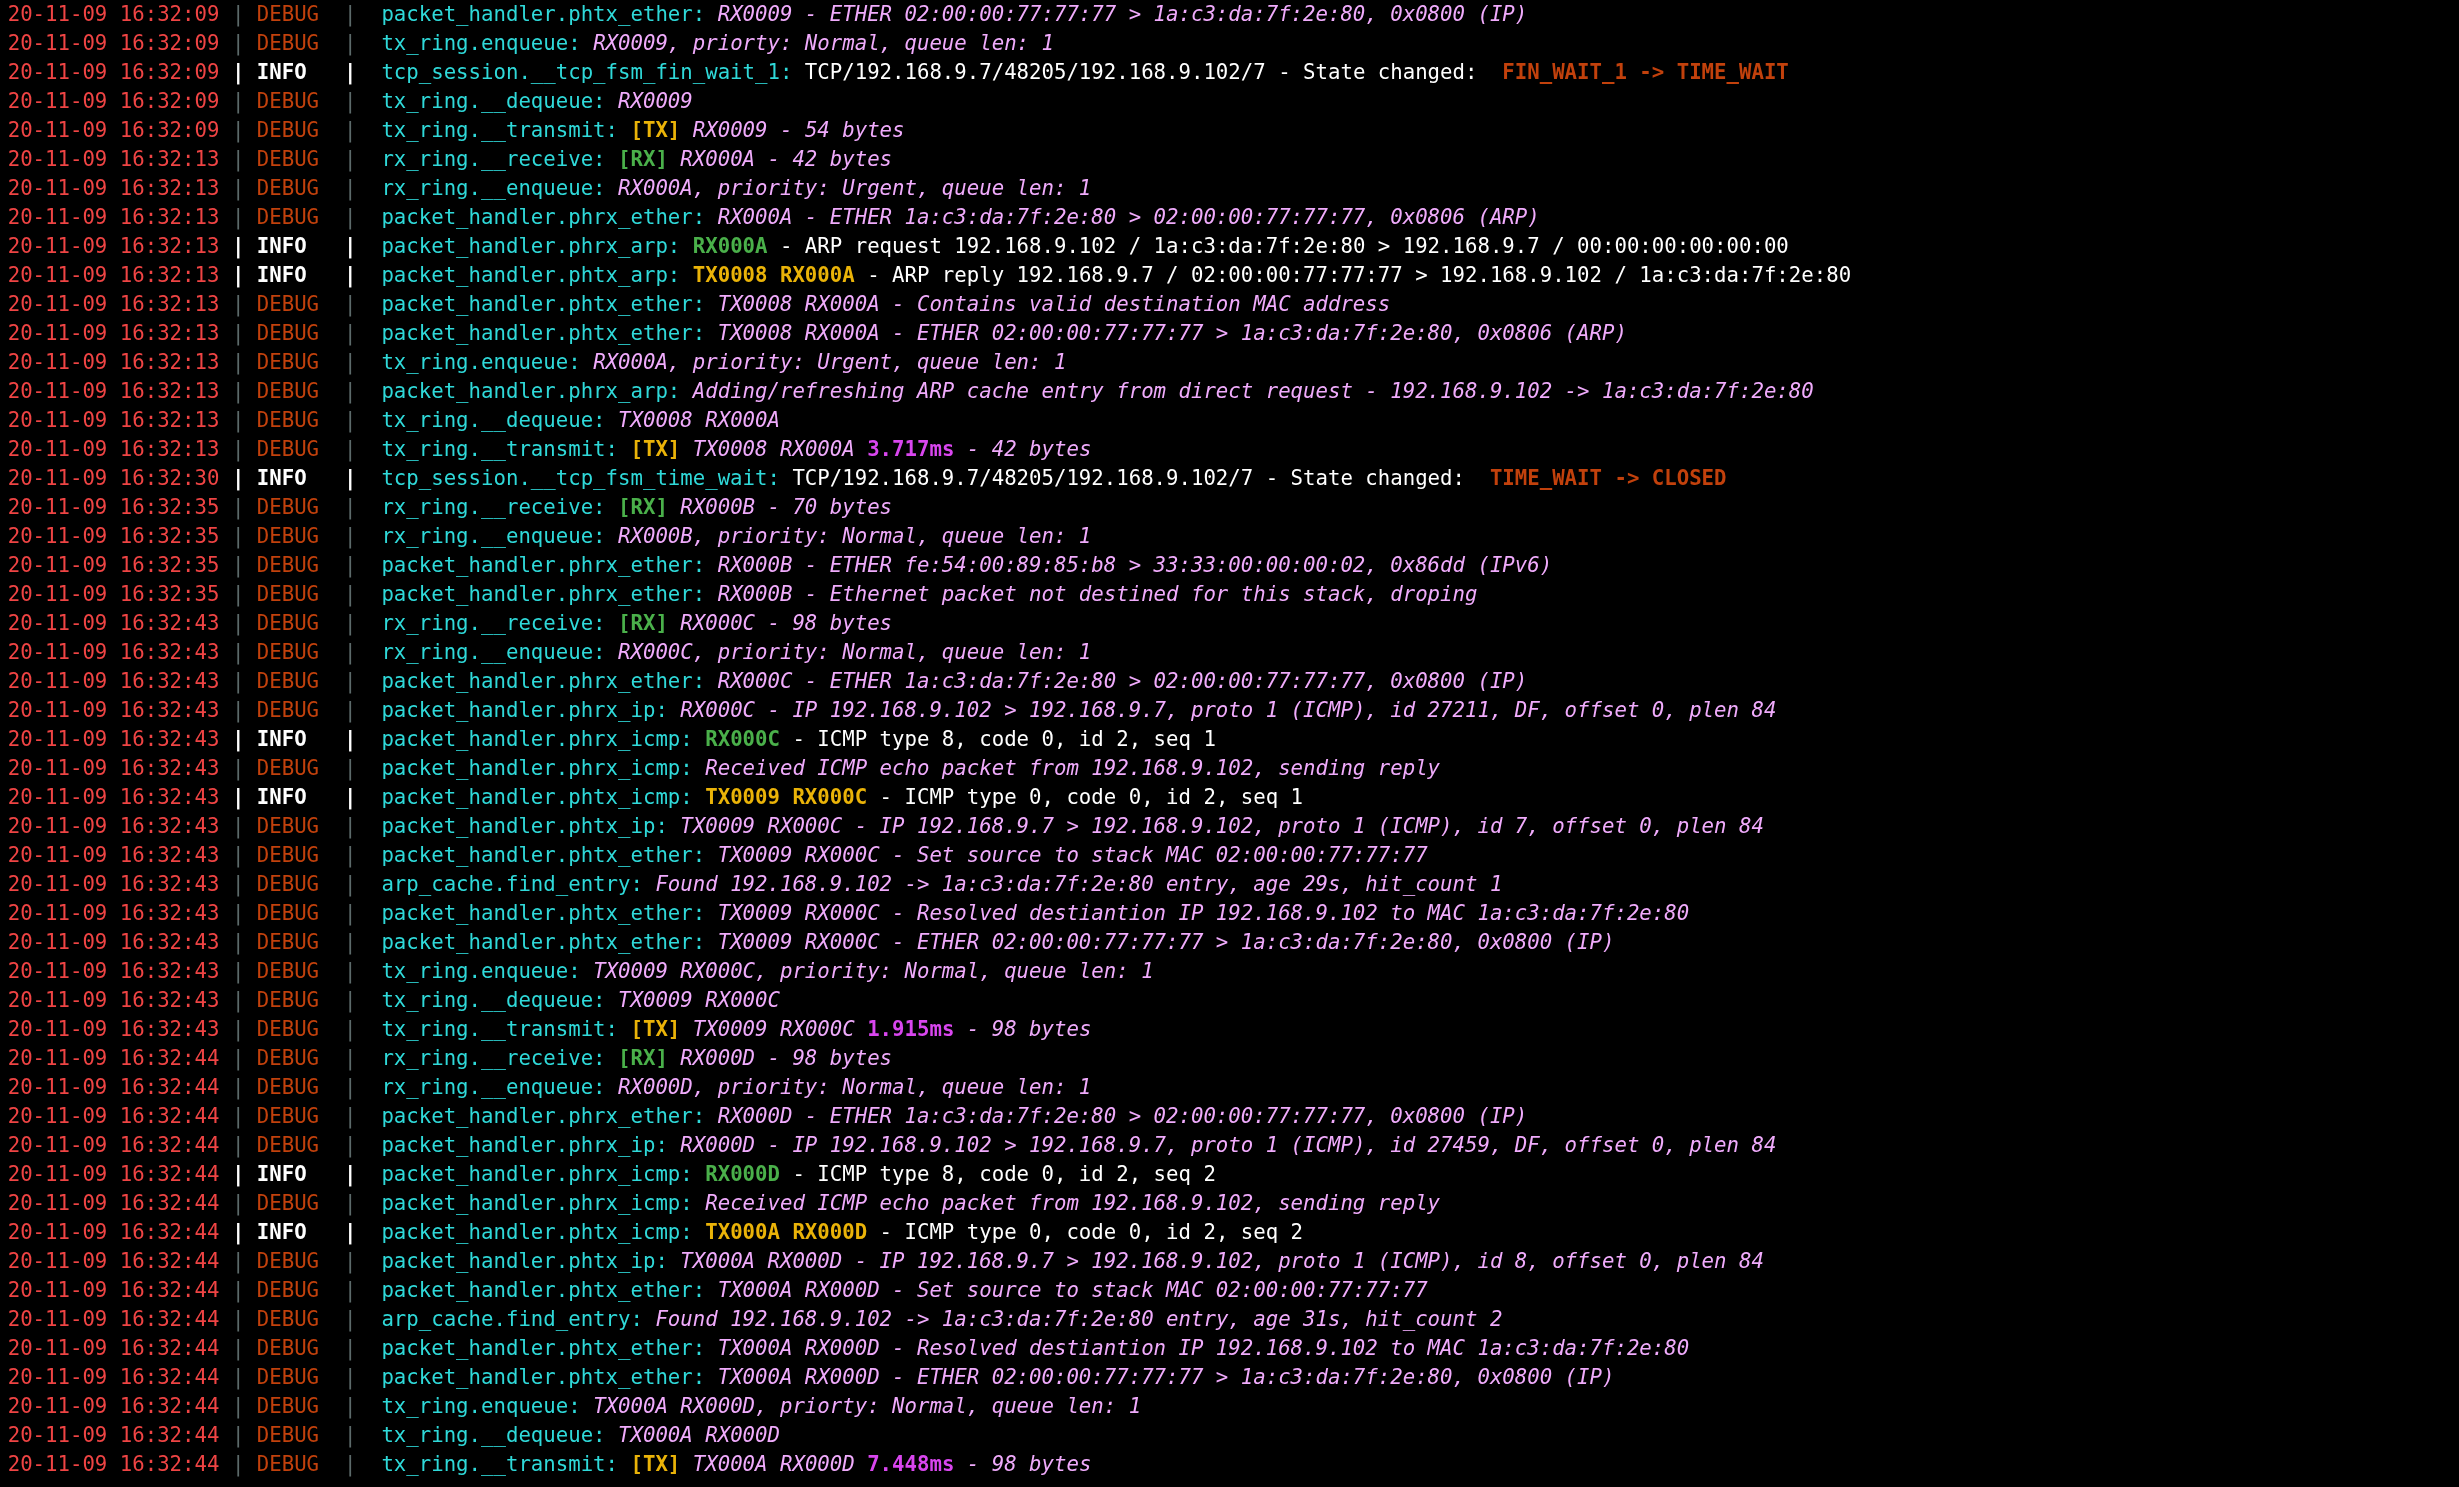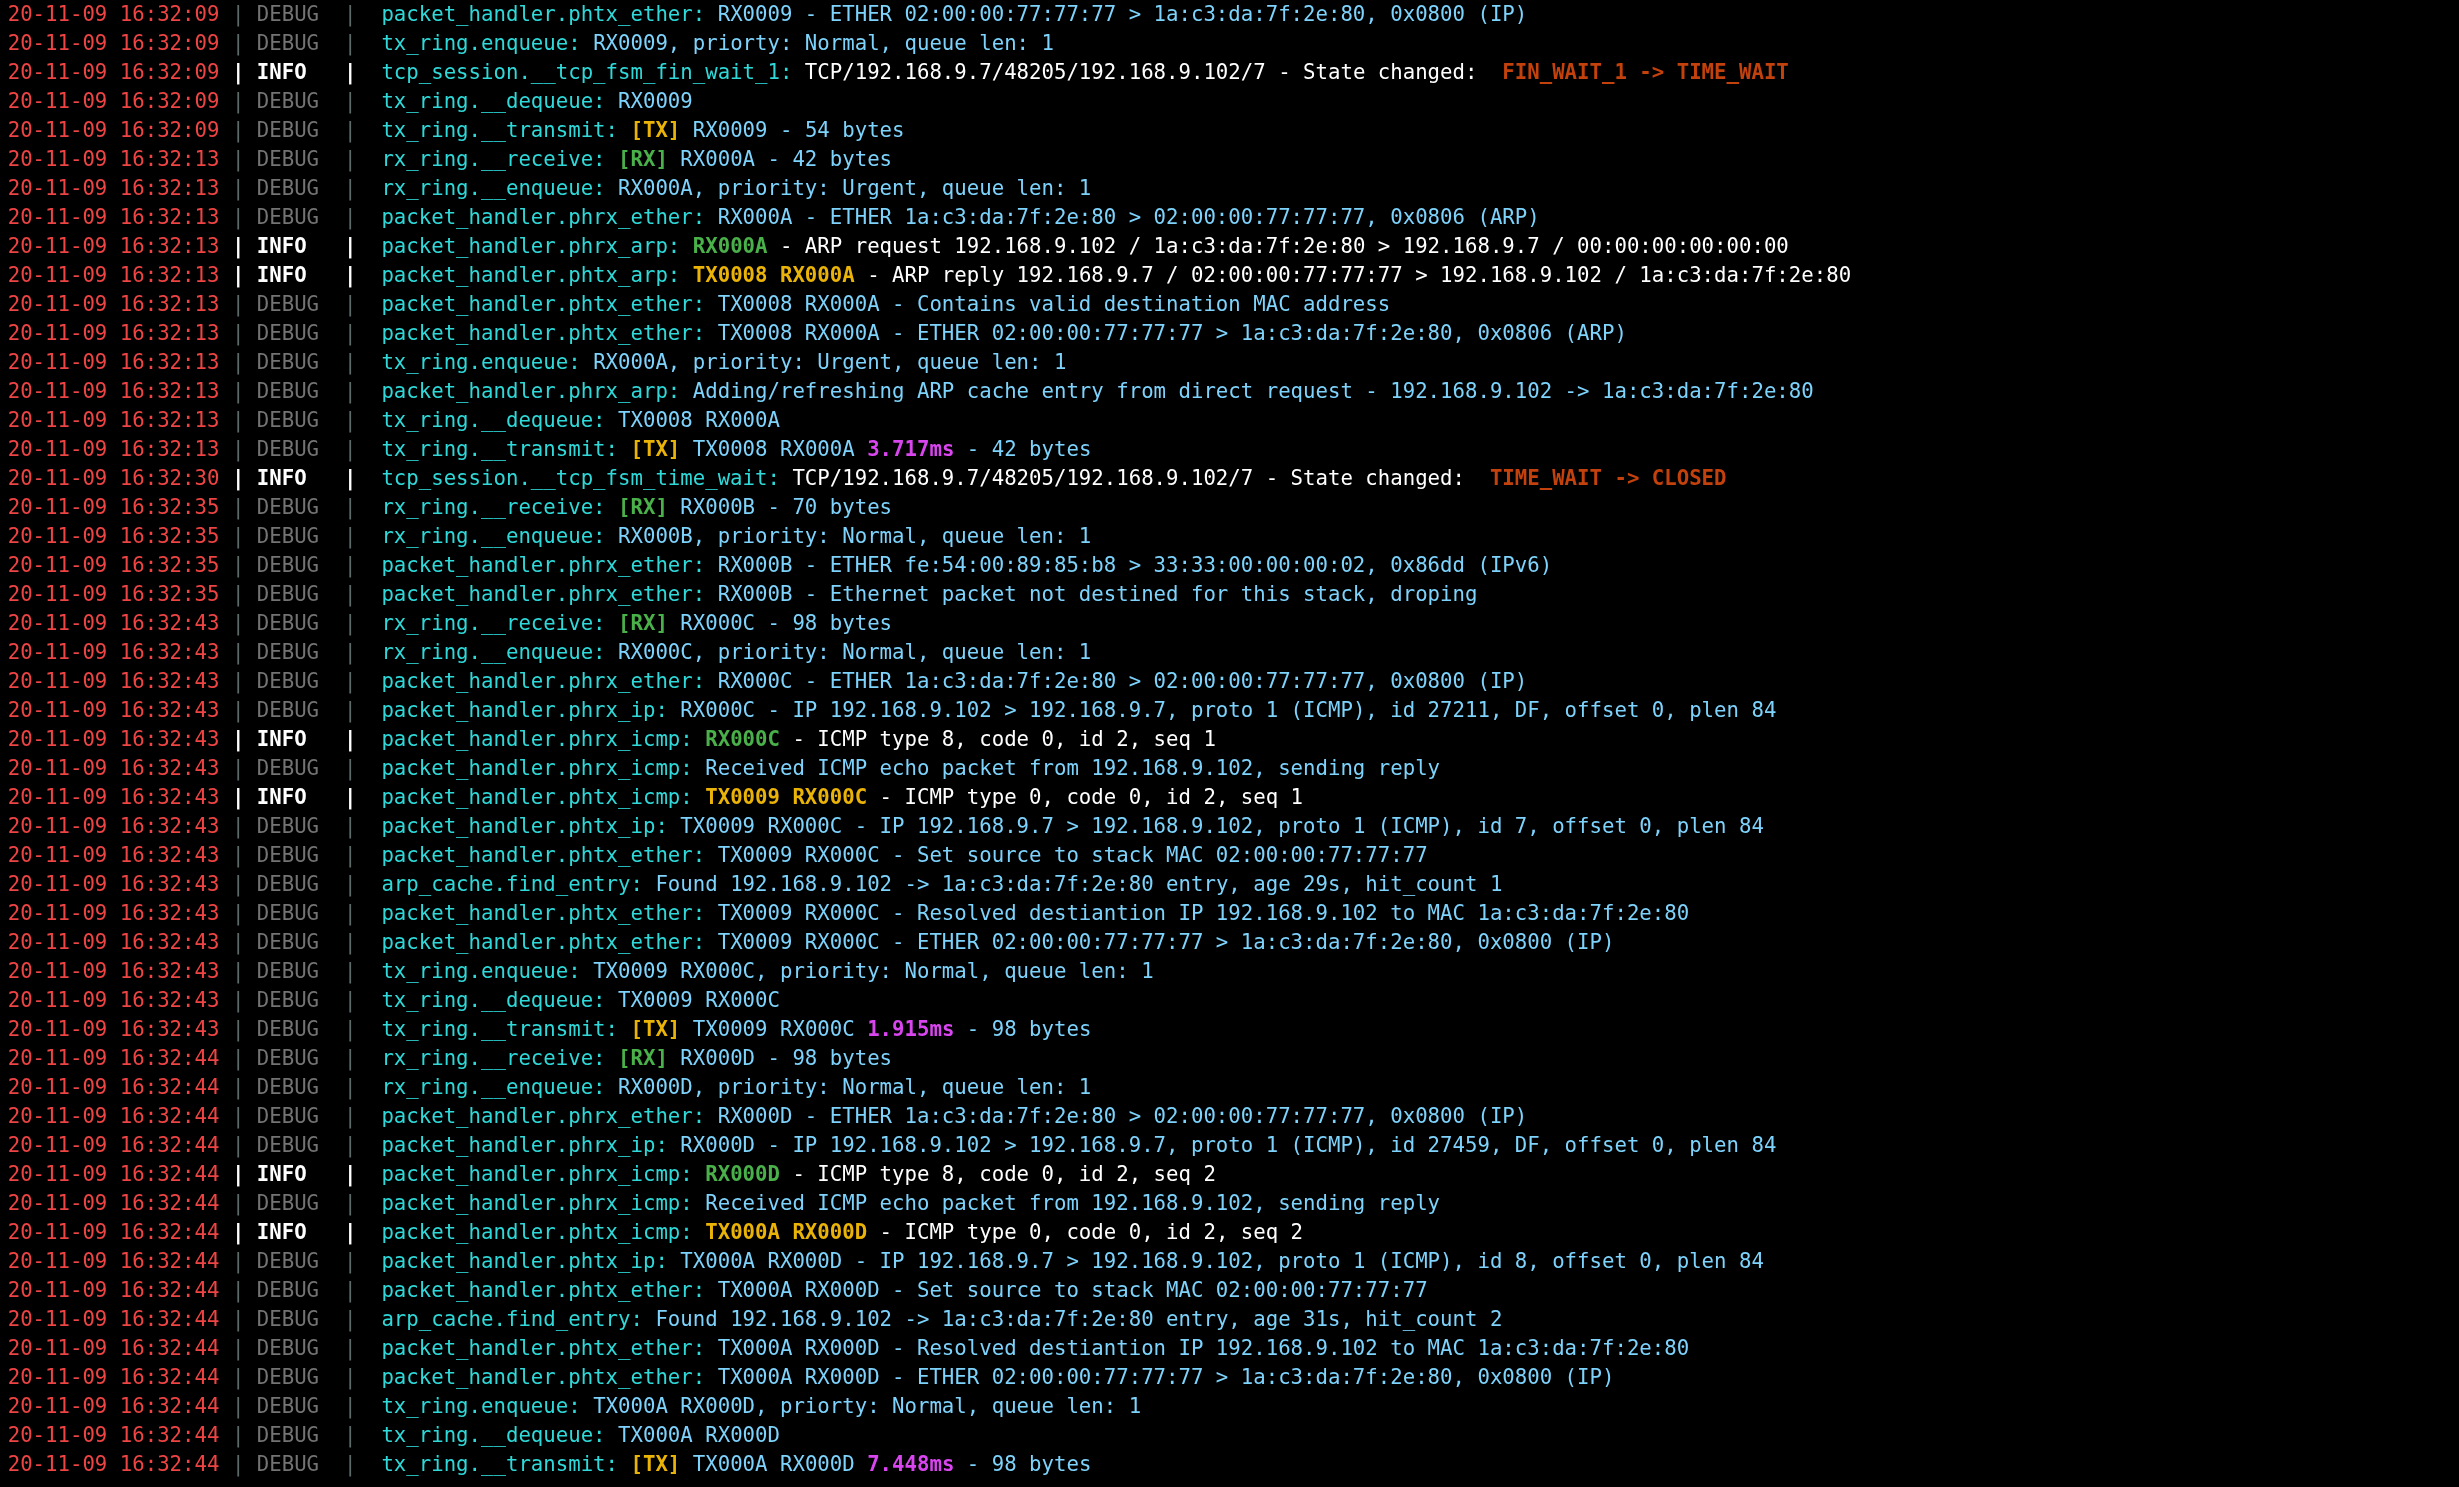--- a/index.html
+++ b/index.html
@@ -27,25 +27,25 @@
   .log-line {
     white-space: pre;
     height: 29px;
     padding-left: 7.7px;
     box-sizing: border-box;
     overflow: hidden;
   }
   
   .ts        { color: #ef4444; }
   .sep       { color: #5c6a6a; }
-  .lvl-debug { color: #737373; }
+  .lvl-debug { color: #c2410c; }
   .lvl-info  { color: #ffffff; font-weight: bold; }
   .sep-bold  { color: #ffffff; font-weight: bold; }
   .mod       { color: #2fd9d9; }
-  .msg-debug { color: #7dd3fc; }
+  .msg-debug { color: #f0abfc; font-style: italic; }
   .msg-info  { color: #ffffff; font-weight: normal; }
   .rx        { color: #4ab04a; font-weight: bold; }
   .tx        { color: #eab308; font-weight: bold; }
   .ms        { color: #d946ef; font-weight: bold; }
   .state     { color: #c2410c; font-weight: bold; }
 </style>
 </head>
 <body>
 
 <div id="terminal"><div class="log-line"><span class="ts">20-11-09 16:32:09</span><span class="sep"> | </span><span class="lvl-debug">DEBUG</span><span>  </span><span class="sep">|  </span><span class="mod">packet_handler.phtx_ether</span><span class="mod">: </span><span class="msg-debug">RX0009 - ETHER 02:00:00:77:77:77 &gt; 1a:c3:da:7f:2e:80, 0x0800 (IP)</span></div><div class="log-line"><span class="ts">20-11-09 16:32:09</span><span class="sep"> | </span><span class="lvl-debug">DEBUG</span><span>  </span><span class="sep">|  </span><span class="mod">tx_ring.enqueue</span><span class="mod">: </span><span class="msg-debug">RX0009, priorty: Normal, queue len: 1</span></div><div class="log-line"><span class="ts">20-11-09 16:32:09</span><span class="sep-bold"> | </span><span class="lvl-info">INFO</span><span>   </span><span class="sep-bold">|  </span><span class="mod">tcp_session.__tcp_fsm_fin_wait_1</span><span class="mod">: </span><span class="msg-info">TCP/192.168.9.7/48205/192.168.9.102/7 - State changed:  </span><span class="state">FIN_WAIT_1 -&gt; TIME_WAIT</span></div><div class="log-line"><span class="ts">20-11-09 16:32:09</span><span class="sep"> | </span><span class="lvl-debug">DEBUG</span><span>  </span><span class="sep">|  </span><span class="mod">tx_ring.__dequeue</span><span class="mod">: </span><span class="msg-debug">RX0009</span></div><div class="log-line"><span class="ts">20-11-09 16:32:09</span><span class="sep"> | </span><span class="lvl-debug">DEBUG</span><span>  </span><span class="sep">|  </span><span class="mod">tx_ring.__transmit</span><span class="mod">: </span><span class="tx">[TX]</span><span class="msg-debug"> RX0009 - 54 bytes</span></div><div class="log-line"><span class="ts">20-11-09 16:32:13</span><span class="sep"> | </span><span class="lvl-debug">DEBUG</span><span>  </span><span class="sep">|  </span><span class="mod">rx_ring.__receive</span><span class="mod">: </span><span class="rx">[RX]</span><span class="msg-debug"> RX000A - 42 bytes</span></div><div class="log-line"><span class="ts">20-11-09 16:32:13</span><span class="sep"> | </span><span class="lvl-debug">DEBUG</span><span>  </span><span class="sep">|  </span><span class="mod">rx_ring.__enqueue</span><span class="mod">: </span><span class="msg-debug">RX000A, priority: Urgent, queue len: 1</span></div><div class="log-line"><span class="ts">20-11-09 16:32:13</span><span class="sep"> | </span><span class="lvl-debug">DEBUG</span><span>  </span><span class="sep">|  </span><span class="mod">packet_handler.phrx_ether</span><span class="mod">: </span><span class="msg-debug">RX000A - ETHER 1a:c3:da:7f:2e:80 &gt; 02:00:00:77:77:77, 0x0806 (ARP)</span></div><div class="log-line"><span class="ts">20-11-09 16:32:13</span><span class="sep-bold"> | </span><span class="lvl-info">INFO</span><span>   </span><span class="sep-bold">|  </span><span class="mod">packet_handler.phrx_arp</span><span class="mod">: </span><span class="rx">RX000A</span><span class="msg-info"> - ARP request 192.168.9.102 / 1a:c3:da:7f:2e:80 &gt; 192.168.9.7 / 00:00:00:00:00:00</span></div><div class="log-line"><span class="ts">20-11-09 16:32:13</span><span class="sep-bold"> | </span><span class="lvl-info">INFO</span><span>   </span><span class="sep-bold">|  </span><span class="mod">packet_handler.phtx_arp</span><span class="mod">: </span><span class="tx">TX0008 RX000A</span><span class="msg-info"> - ARP reply 192.168.9.7 / 02:00:00:77:77:77 &gt; 192.168.9.102 / 1a:c3:da:7f:2e:80</span></div><div class="log-line"><span class="ts">20-11-09 16:32:13</span><span class="sep"> | </span><span class="lvl-debug">DEBUG</span><span>  </span><span class="sep">|  </span><span class="mod">packet_handler.phtx_ether</span><span class="mod">: </span><span class="msg-debug">TX0008 RX000A - Contains valid destination MAC address</span></div><div class="log-line"><span class="ts">20-11-09 16:32:13</span><span class="sep"> | </span><span class="lvl-debug">DEBUG</span><span>  </span><span class="sep">|  </span><span class="mod">packet_handler.phtx_ether</span><span class="mod">: </span><span class="msg-debug">TX0008 RX000A - ETHER 02:00:00:77:77:77 &gt; 1a:c3:da:7f:2e:80, 0x0806 (ARP)</span></div><div class="log-line"><span class="ts">20-11-09 16:32:13</span><span class="sep"> | </span><span class="lvl-debug">DEBUG</span><span>  </span><span class="sep">|  </span><span class="mod">tx_ring.enqueue</span><span class="mod">: </span><span class="msg-debug">RX000A, priority: Urgent, queue len: 1</span></div><div class="log-line"><span class="ts">20-11-09 16:32:13</span><span class="sep"> | </span><span class="lvl-debug">DEBUG</span><span>  </span><span class="sep">|  </span><span class="mod">packet_handler.phrx_arp</span><span class="mod">: </span><span class="msg-debug">Adding/refreshing ARP cache entry from direct request - 192.168.9.102 -&gt; 1a:c3:da:7f:2e:80</span></div><div class="log-line"><span class="ts">20-11-09 16:32:13</span><span class="sep"> | </span><span class="lvl-debug">DEBUG</span><span>  </span><span class="sep">|  </span><span class="mod">tx_ring.__dequeue</span><span class="mod">: </span><span class="msg-debug">TX0008 RX000A</span></div><div class="log-line"><span class="ts">20-11-09 16:32:13</span><span class="sep"> | </span><span class="lvl-debug">DEBUG</span><span>  </span><span class="sep">|  </span><span class="mod">tx_ring.__transmit</span><span class="mod">: </span><span class="tx">[TX]</span><span class="msg-debug"> TX0008 RX000A </span><span class="ms">3.717ms</span><span class="msg-debug"> - 42 bytes</span></div><div class="log-line"><span class="ts">20-11-09 16:32:30</span><span class="sep-bold"> | </span><span class="lvl-info">INFO</span><span>   </span><span class="sep-bold">|  </span><span class="mod">tcp_session.__tcp_fsm_time_wait</span><span class="mod">: </span><span class="msg-info">TCP/192.168.9.7/48205/192.168.9.102/7 - State changed:  </span><span class="state">TIME_WAIT -&gt; CLOSED</span></div><div class="log-line"><span class="ts">20-11-09 16:32:35</span><span class="sep"> | </span><span class="lvl-debug">DEBUG</span><span>  </span><span class="sep">|  </span><span class="mod">rx_ring.__receive</span><span class="mod">: </span><span class="rx">[RX]</span><span class="msg-debug"> RX000B - 70 bytes</span></div><div class="log-line"><span class="ts">20-11-09 16:32:35</span><span class="sep"> | </span><span class="lvl-debug">DEBUG</span><span>  </span><span class="sep">|  </span><span class="mod">rx_ring.__enqueue</span><span class="mod">: </span><span class="msg-debug">RX000B, priority: Normal, queue len: 1</span></div><div class="log-line"><span class="ts">20-11-09 16:32:35</span><span class="sep"> | </span><span class="lvl-debug">DEBUG</span><span>  </span><span class="sep">|  </span><span class="mod">packet_handler.phrx_ether</span><span class="mod">: </span><span class="msg-debug">RX000B - ETHER fe:54:00:89:85:b8 &gt; 33:33:00:00:00:02, 0x86dd (IPv6)</span></div><div class="log-line"><span class="ts">20-11-09 16:32:35</span><span class="sep"> | </span><span class="lvl-debug">DEBUG</span><span>  </span><span class="sep">|  </span><span class="mod">packet_handler.phrx_ether</span><span class="mod">: </span><span class="msg-debug">RX000B - Ethernet packet not destined for this stack, droping</span></div><div class="log-line"><span class="ts">20-11-09 16:32:43</span><span class="sep"> | </span><span class="lvl-debug">DEBUG</span><span>  </span><span class="sep">|  </span><span class="mod">rx_ring.__receive</span><span class="mod">: </span><span class="rx">[RX]</span><span class="msg-debug"> RX000C - 98 bytes</span></div><div class="log-line"><span class="ts">20-11-09 16:32:43</span><span class="sep"> | </span><span class="lvl-debug">DEBUG</span><span>  </span><span class="sep">|  </span><span class="mod">rx_ring.__enqueue</span><span class="mod">: </span><span class="msg-debug">RX000C, priority: Normal, queue len: 1</span></div><div class="log-line"><span class="ts">20-11-09 16:32:43</span><span class="sep"> | </span><span class="lvl-debug">DEBUG</span><span>  </span><span class="sep">|  </span><span class="mod">packet_handler.phrx_ether</span><span class="mod">: </span><span class="msg-debug">RX000C - ETHER 1a:c3:da:7f:2e:80 &gt; 02:00:00:77:77:77, 0x0800 (IP)</span></div><div class="log-line"><span class="ts">20-11-09 16:32:43</span><span class="sep"> | </span><span class="lvl-debug">DEBUG</span><span>  </span><span class="sep">|  </span><span class="mod">packet_handler.phrx_ip</span><span class="mod">: </span><span class="msg-debug">RX000C - IP 192.168.9.102 &gt; 192.168.9.7, proto 1 (ICMP), id 27211, DF, offset 0, plen 84</span></div><div class="log-line"><span class="ts">20-11-09 16:32:43</span><span class="sep-bold"> | </span><span class="lvl-info">INFO</span><span>   </span><span class="sep-bold">|  </span><span class="mod">packet_handler.phrx_icmp</span><span class="mod">: </span><span class="rx">RX000C</span><span class="msg-info"> - ICMP type 8, code 0, id 2, seq 1</span></div><div class="log-line"><span class="ts">20-11-09 16:32:43</span><span class="sep"> | </span><span class="lvl-debug">DEBUG</span><span>  </span><span class="sep">|  </span><span class="mod">packet_handler.phrx_icmp</span><span class="mod">: </span><span class="msg-debug">Received ICMP echo packet from 192.168.9.102, sending reply</span></div><div class="log-line"><span class="ts">20-11-09 16:32:43</span><span class="sep-bold"> | </span><span class="lvl-info">INFO</span><span>   </span><span class="sep-bold">|  </span><span class="mod">packet_handler.phtx_icmp</span><span class="mod">: </span><span class="tx">TX0009 RX000C</span><span class="msg-info"> - ICMP type 0, code 0, id 2, seq 1</span></div><div class="log-line"><span class="ts">20-11-09 16:32:43</span><span class="sep"> | </span><span class="lvl-debug">DEBUG</span><span>  </span><span class="sep">|  </span><span class="mod">packet_handler.phtx_ip</span><span class="mod">: </span><span class="msg-debug">TX0009 RX000C - IP 192.168.9.7 &gt; 192.168.9.102, proto 1 (ICMP), id 7, offset 0, plen 84</span></div><div class="log-line"><span class="ts">20-11-09 16:32:43</span><span class="sep"> | </span><span class="lvl-debug">DEBUG</span><span>  </span><span class="sep">|  </span><span class="mod">packet_handler.phtx_ether</span><span class="mod">: </span><span class="msg-debug">TX0009 RX000C - Set source to stack MAC 02:00:00:77:77:77</span></div><div class="log-line"><span class="ts">20-11-09 16:32:43</span><span class="sep"> | </span><span class="lvl-debug">DEBUG</span><span>  </span><span class="sep">|  </span><span class="mod">arp_cache.find_entry</span><span class="mod">: </span><span class="msg-debug">Found 192.168.9.102 -&gt; 1a:c3:da:7f:2e:80 entry, age 29s, hit_count 1</span></div><div class="log-line"><span class="ts">20-11-09 16:32:43</span><span class="sep"> | </span><span class="lvl-debug">DEBUG</span><span>  </span><span class="sep">|  </span><span class="mod">packet_handler.phtx_ether</span><span class="mod">: </span><span class="msg-debug">TX0009 RX000C - Resolved destiantion IP 192.168.9.102 to MAC 1a:c3:da:7f:2e:80</span></div><div class="log-line"><span class="ts">20-11-09 16:32:43</span><span class="sep"> | </span><span class="lvl-debug">DEBUG</span><span>  </span><span class="sep">|  </span><span class="mod">packet_handler.phtx_ether</span><span class="mod">: </span><span class="msg-debug">TX0009 RX000C - ETHER 02:00:00:77:77:77 &gt; 1a:c3:da:7f:2e:80, 0x0800 (IP)</span></div><div class="log-line"><span class="ts">20-11-09 16:32:43</span><span class="sep"> | </span><span class="lvl-debug">DEBUG</span><span>  </span><span class="sep">|  </span><span class="mod">tx_ring.enqueue</span><span class="mod">: </span><span class="msg-debug">TX0009 RX000C, priority: Normal, queue len: 1</span></div><div class="log-line"><span class="ts">20-11-09 16:32:43</span><span class="sep"> | </span><span class="lvl-debug">DEBUG</span><span>  </span><span class="sep">|  </span><span class="mod">tx_ring.__dequeue</span><span class="mod">: </span><span class="msg-debug">TX0009 RX000C</span></div><div class="log-line"><span class="ts">20-11-09 16:32:43</span><span class="sep"> | </span><span class="lvl-debug">DEBUG</span><span>  </span><span class="sep">|  </span><span class="mod">tx_ring.__transmit</span><span class="mod">: </span><span class="tx">[TX]</span><span class="msg-debug"> TX0009 RX000C </span><span class="ms">1.915ms</span><span class="msg-debug"> - 98 bytes</span></div><div class="log-line"><span class="ts">20-11-09 16:32:44</span><span class="sep"> | </span><span class="lvl-debug">DEBUG</span><span>  </span><span class="sep">|  </span><span class="mod">rx_ring.__receive</span><span class="mod">: </span><span class="rx">[RX]</span><span class="msg-debug"> RX000D - 98 bytes</span></div><div class="log-line"><span class="ts">20-11-09 16:32:44</span><span class="sep"> | </span><span class="lvl-debug">DEBUG</span><span>  </span><span class="sep">|  </span><span class="mod">rx_ring.__enqueue</span><span class="mod">: </span><span class="msg-debug">RX000D, priority: Normal, queue len: 1</span></div><div class="log-line"><span class="ts">20-11-09 16:32:44</span><span class="sep"> | </span><span class="lvl-debug">DEBUG</span><span>  </span><span class="sep">|  </span><span class="mod">packet_handler.phrx_ether</span><span class="mod">: </span><span class="msg-debug">RX000D - ETHER 1a:c3:da:7f:2e:80 &gt; 02:00:00:77:77:77, 0x0800 (IP)</span></div><div class="log-line"><span class="ts">20-11-09 16:32:44</span><span class="sep"> | </span><span class="lvl-debug">DEBUG</span><span>  </span><span class="sep">|  </span><span class="mod">packet_handler.phrx_ip</span><span class="mod">: </span><span class="msg-debug">RX000D - IP 192.168.9.102 &gt; 192.168.9.7, proto 1 (ICMP), id 27459, DF, offset 0, plen 84</span></div><div class="log-line"><span class="ts">20-11-09 16:32:44</span><span class="sep-bold"> | </span><span class="lvl-info">INFO</span><span>   </span><span class="sep-bold">|  </span><span class="mod">packet_handler.phrx_icmp</span><span class="mod">: </span><span class="rx">RX000D</span><span class="msg-info"> - ICMP type 8, code 0, id 2, seq 2</span></div><div class="log-line"><span class="ts">20-11-09 16:32:44</span><span class="sep"> | </span><span class="lvl-debug">DEBUG</span><span>  </span><span class="sep">|  </span><span class="mod">packet_handler.phrx_icmp</span><span class="mod">: </span><span class="msg-debug">Received ICMP echo packet from 192.168.9.102, sending reply</span></div><div class="log-line"><span class="ts">20-11-09 16:32:44</span><span class="sep-bold"> | </span><span class="lvl-info">INFO</span><span>   </span><span class="sep-bold">|  </span><span class="mod">packet_handler.phtx_icmp</span><span class="mod">: </span><span class="tx">TX000A RX000D</span><span class="msg-info"> - ICMP type 0, code 0, id 2, seq 2</span></div><div class="log-line"><span class="ts">20-11-09 16:32:44</span><span class="sep"> | </span><span class="lvl-debug">DEBUG</span><span>  </span><span class="sep">|  </span><span class="mod">packet_handler.phtx_ip</span><span class="mod">: </span><span class="msg-debug">TX000A RX000D - IP 192.168.9.7 &gt; 192.168.9.102, proto 1 (ICMP), id 8, offset 0, plen 84</span></div><div class="log-line"><span class="ts">20-11-09 16:32:44</span><span class="sep"> | </span><span class="lvl-debug">DEBUG</span><span>  </span><span class="sep">|  </span><span class="mod">packet_handler.phtx_ether</span><span class="mod">: </span><span class="msg-debug">TX000A RX000D - Set source to stack MAC 02:00:00:77:77:77</span></div><div class="log-line"><span class="ts">20-11-09 16:32:44</span><span class="sep"> | </span><span class="lvl-debug">DEBUG</span><span>  </span><span class="sep">|  </span><span class="mod">arp_cache.find_entry</span><span class="mod">: </span><span class="msg-debug">Found 192.168.9.102 -&gt; 1a:c3:da:7f:2e:80 entry, age 31s, hit_count 2</span></div><div class="log-line"><span class="ts">20-11-09 16:32:44</span><span class="sep"> | </span><span class="lvl-debug">DEBUG</span><span>  </span><span class="sep">|  </span><span class="mod">packet_handler.phtx_ether</span><span class="mod">: </span><span class="msg-debug">TX000A RX000D - Resolved destiantion IP 192.168.9.102 to MAC 1a:c3:da:7f:2e:80</span></div><div class="log-line"><span class="ts">20-11-09 16:32:44</span><span class="sep"> | </span><span class="lvl-debug">DEBUG</span><span>  </span><span class="sep">|  </span><span class="mod">packet_handler.phtx_ether</span><span class="mod">: </span><span class="msg-debug">TX000A RX000D - ETHER 02:00:00:77:77:77 &gt; 1a:c3:da:7f:2e:80, 0x0800 (IP)</span></div><div class="log-line"><span class="ts">20-11-09 16:32:44</span><span class="sep"> | </span><span class="lvl-debug">DEBUG</span><span>  </span><span class="sep">|  </span><span class="mod">tx_ring.enqueue</span><span class="mod">: </span><span class="msg-debug">TX000A RX000D, priorty: Normal, queue len: 1</span></div><div class="log-line"><span class="ts">20-11-09 16:32:44</span><span class="sep"> | </span><span class="lvl-debug">DEBUG</span><span>  </span><span class="sep">|  </span><span class="mod">tx_ring.__dequeue</span><span class="mod">: </span><span class="msg-debug">TX000A RX000D</span></div><div class="log-line"><span class="ts">20-11-09 16:32:44</span><span class="sep"> | </span><span class="lvl-debug">DEBUG</span><span>  </span><span class="sep">|  </span><span class="mod">tx_ring.__transmit</span><span class="mod">: </span><span class="tx">[TX]</span><span class="msg-debug"> TX000A RX000D </span><span class="ms">7.448ms</span><span class="msg-debug"> - 98 bytes</span></div></div>

